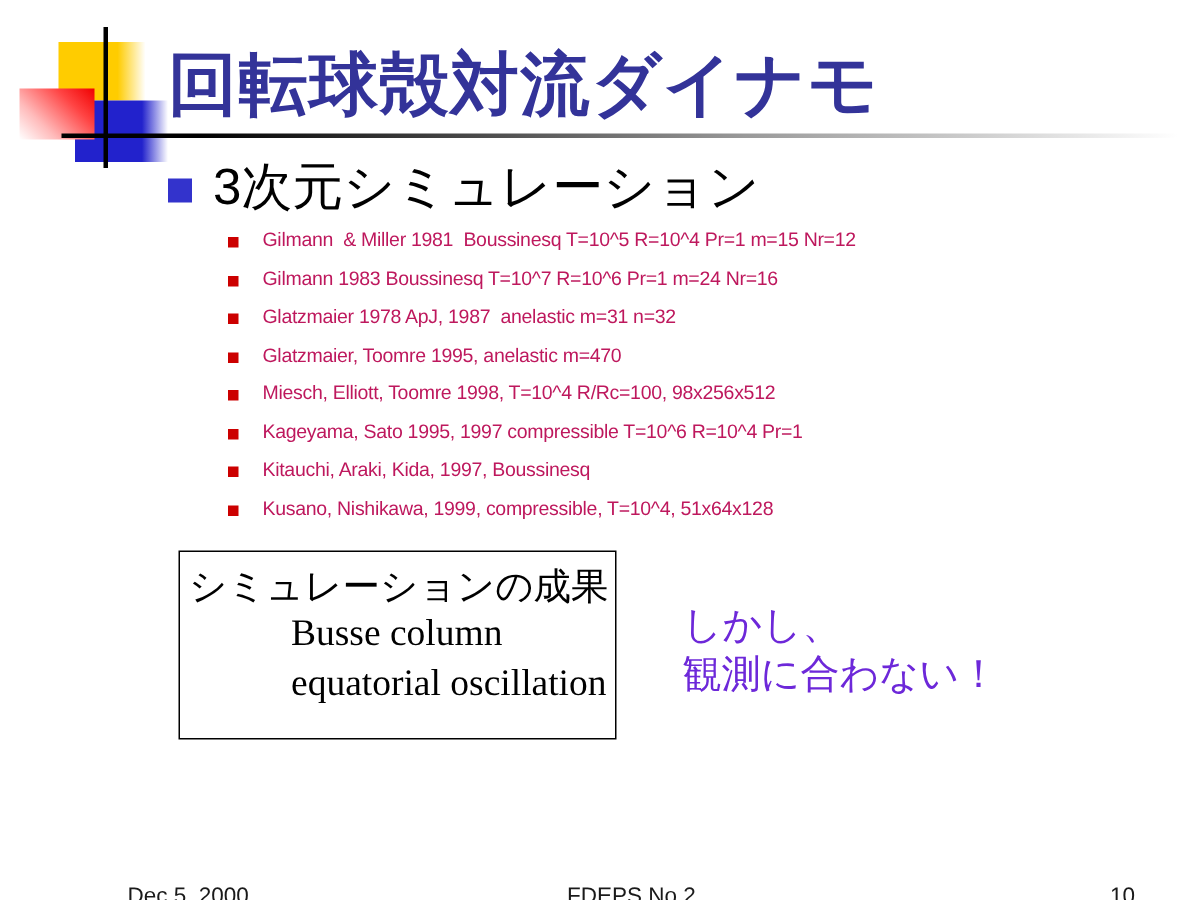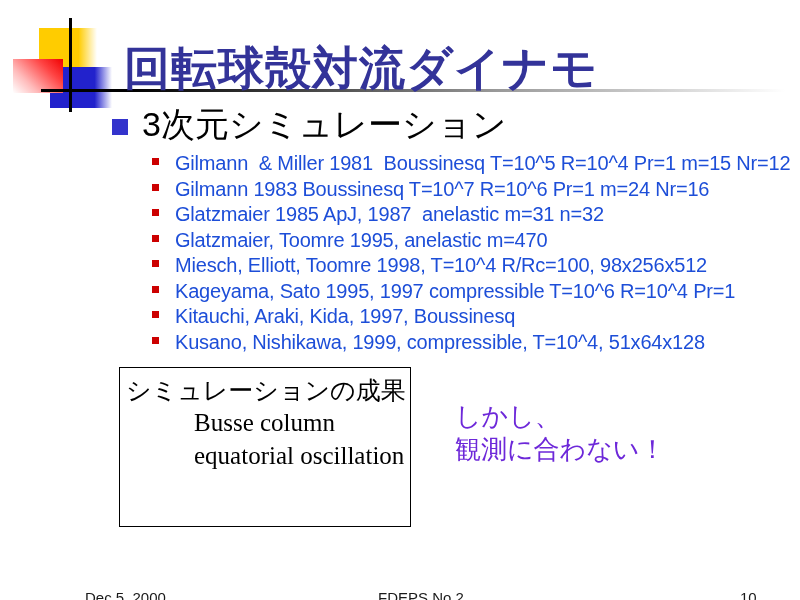--- a/index.html
+++ b/index.html
@@ -30,21 +30,21 @@
     background: #000;
   }
   .title-rule {
     position: absolute; left: 41px; top: 89px; width: 759px; height: 3px;
     background: linear-gradient(90deg, #000 0%, #000 12%, #555 40%, #999 60%, #ccc 80%, #fff 98%);
   }
   
   .slide-title {
     position: absolute; left: 108px; top: 22px;
     font-size: 46px; font-weight: bold; color: #333399;
-    letter-spacing: 1px; margin: 16px; white-space: nowrap;
+    letter-spacing: 1px; margin: 4px; white-space: nowrap;
   }
   
   .bullet1 { position: absolute; left: 112px; top: 102px; }
   .b1sq {
     position: absolute; left: 0; top: 17px; width: 16px; height: 16px;
     background: #3333CC; display: inline-block;
   }
   .bullet1-label {
     position: absolute; left: 30px; top: 0;
     font-size: 34px; color: #000000; white-space: nowrap;
@@ -54,25 +54,25 @@
     position: absolute; left: 0; top: 150px; margin: 0; padding: 0;
     list-style: none;
   }
   .refs li { position: relative; height: 25.5px; }
   .ref-sq {
     position: absolute; left: 152px; top: 8px; width: 7px; height: 7px;
     background: #CC0000; display: inline-block;
   }
   .ref-text {
     position: absolute; left: 175px; top: 2px;
-    font-size: 20px; color: #1d4ed8; white-space: pre; letter-spacing: -0.2px;
+    font-size: 13px; color: #be185d; white-space: pre; letter-spacing: -0.2px;
   }
   
   .results-box {
-    position: absolute; left: 119px; top: 367px; width: 292px; height: 160px;
+    position: absolute; left: 119px; top: 367px; width: 292px; height: 126px;
     border: 1px solid #000; box-sizing: border-box;
   }
   .results-box-title {
     position: absolute; left: 6px; top: 6px;
     font-size: 25px; color: #000; white-space: nowrap;
   }
   .results-items {
     position: absolute; left: 26px; top: 38px;
     font-family: "Liberation Serif", "DejaVu Serif", serif;
     font-size: 25px; color: #000; line-height: 33px; white-space: nowrap; margin-left: 48px;
@@ -113,21 +113,21 @@
     <li>
       <span class="ref-sq"></span>
       <span class="ref-text">Gilmann  &amp; Miller 1981  Boussinesq T=10^5 R=10^4 Pr=1 m=15 Nr=12</span>
     </li>
     <li>
       <span class="ref-sq"></span>
       <span class="ref-text">Gilmann 1983 Boussinesq T=10^7 R=10^6 Pr=1 m=24 Nr=16</span>
     </li>
     <li>
       <span class="ref-sq"></span>
-      <span class="ref-text">Glatzmaier 1985 ApJ, 1987  anelastic m=31 n=32</span>
+      <span class="ref-text">Glatzmaier 1978 ApJ, 1987  anelastic m=31 n=32</span>
     </li>
     <li>
       <span class="ref-sq"></span>
       <span class="ref-text">Glatzmaier, Toomre 1995, anelastic m=470</span>
     </li>
     <li>
       <span class="ref-sq"></span>
       <span class="ref-text">Miesch, Elliott, Toomre 1998, T=10^4 R/Rc=100, 98x256x512</span>
     </li>
     <li>

